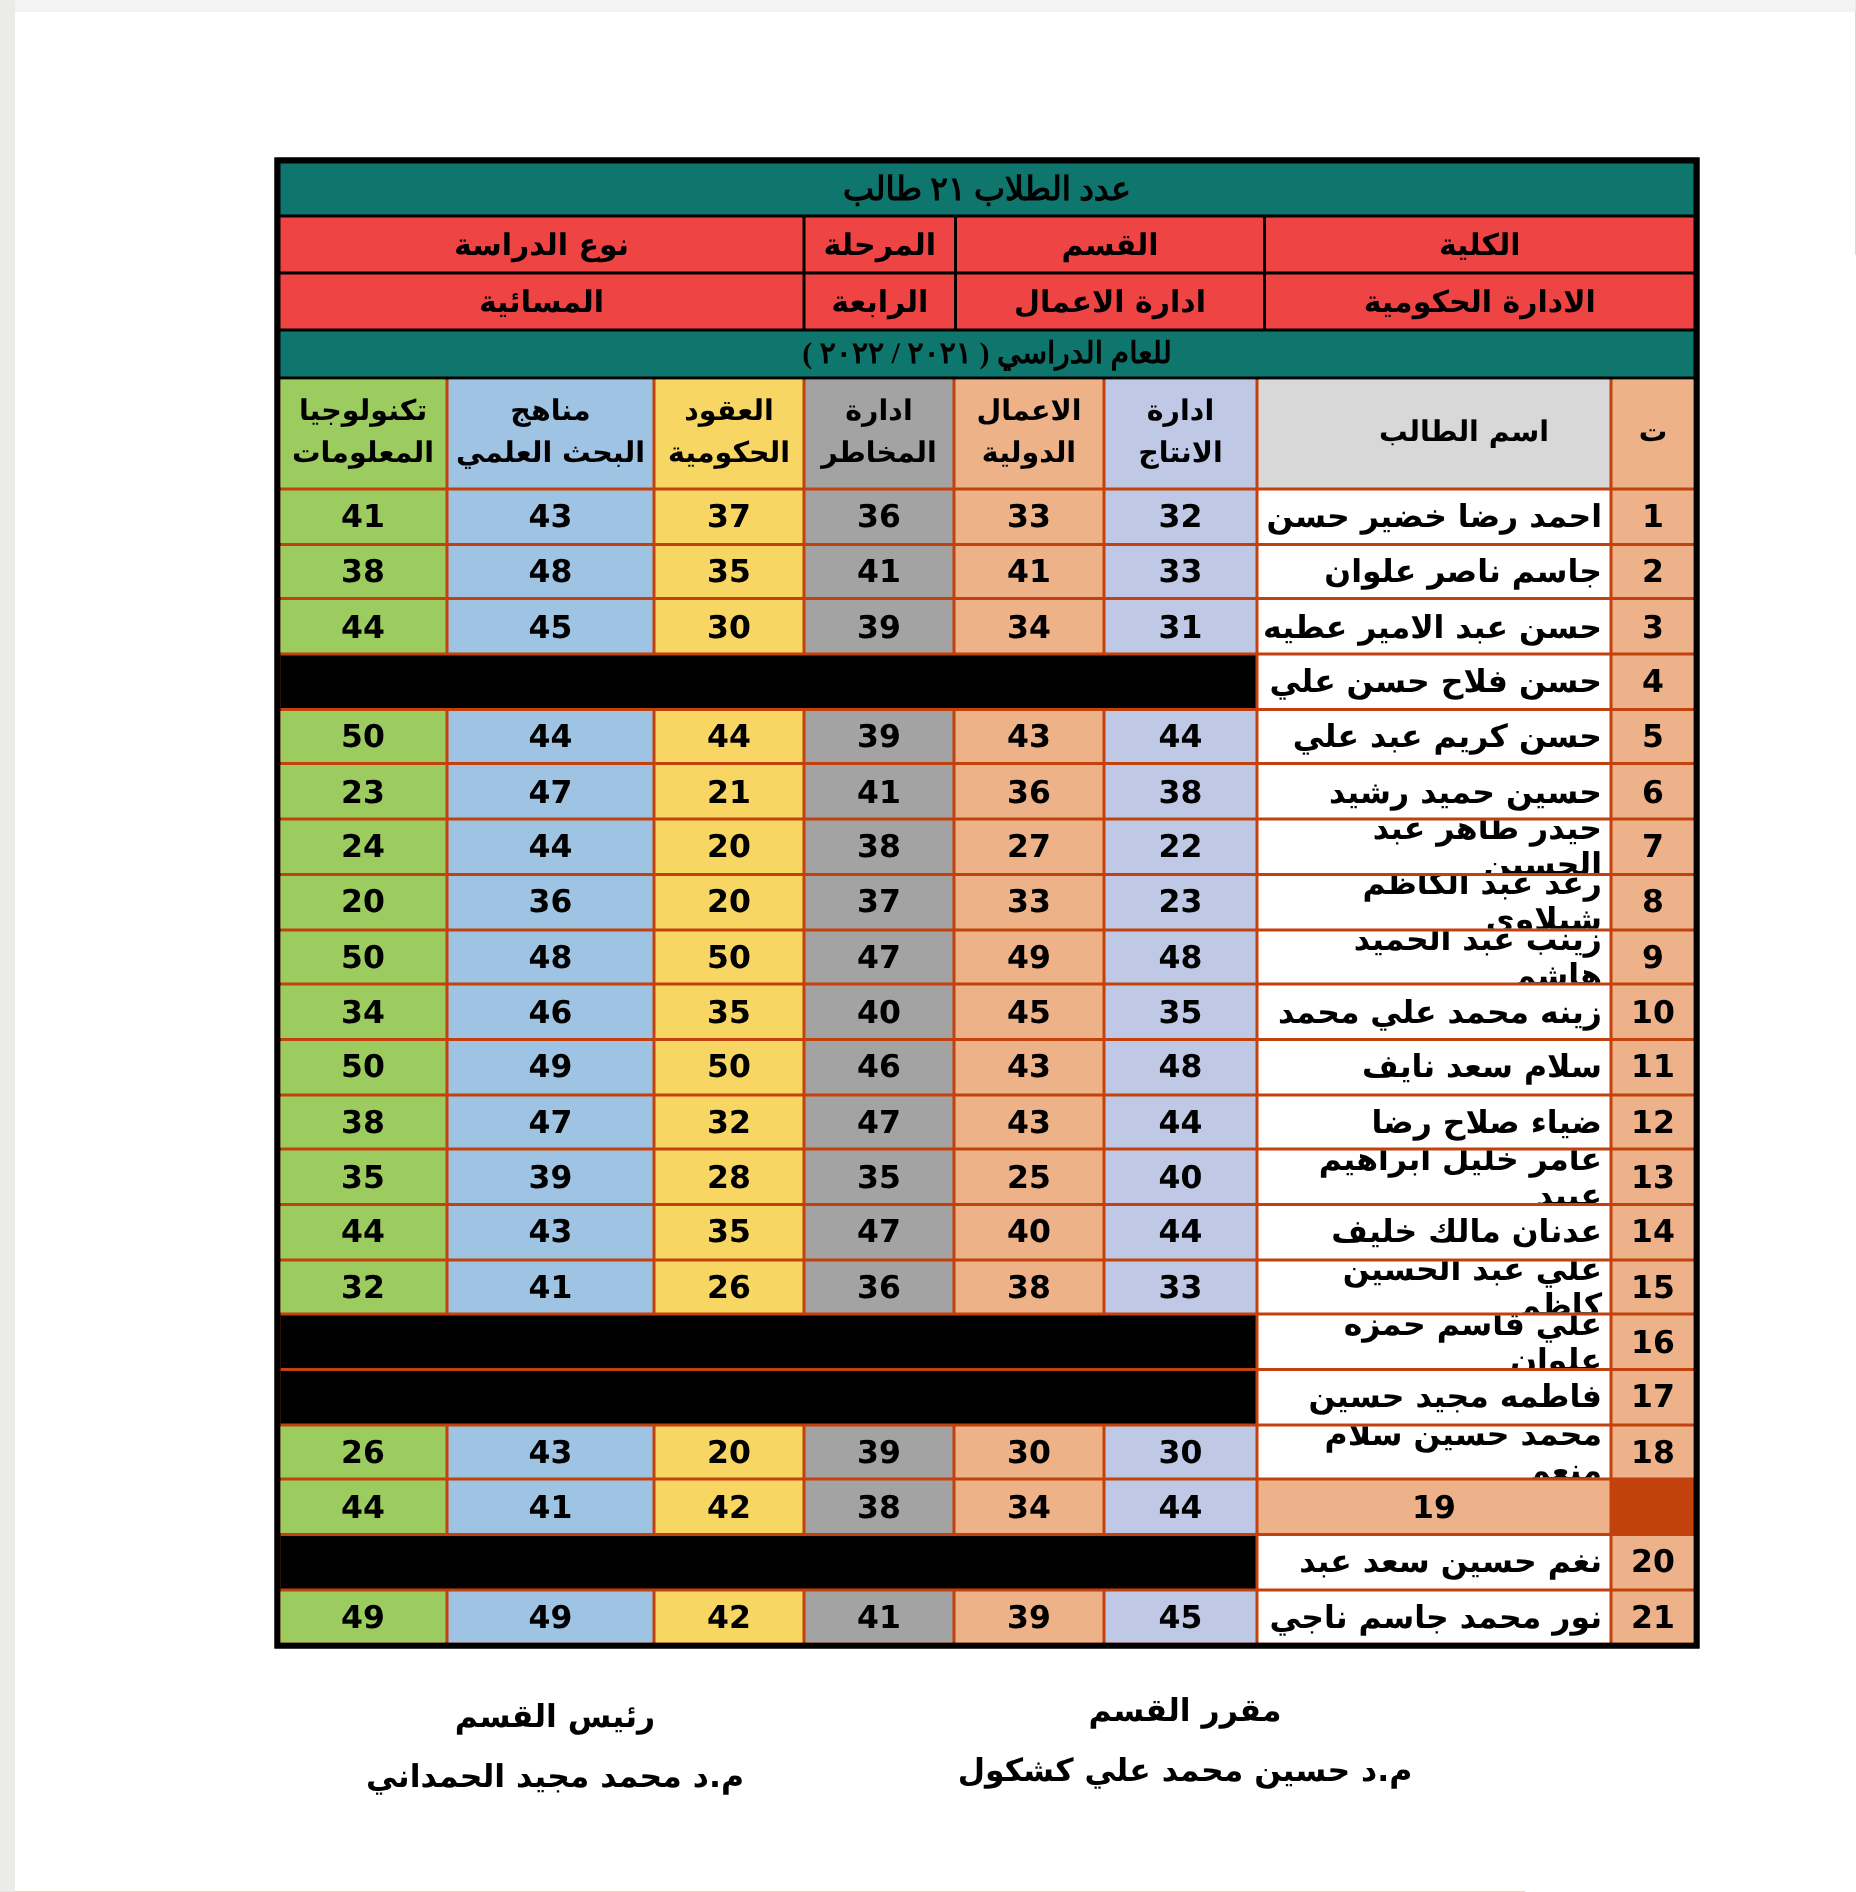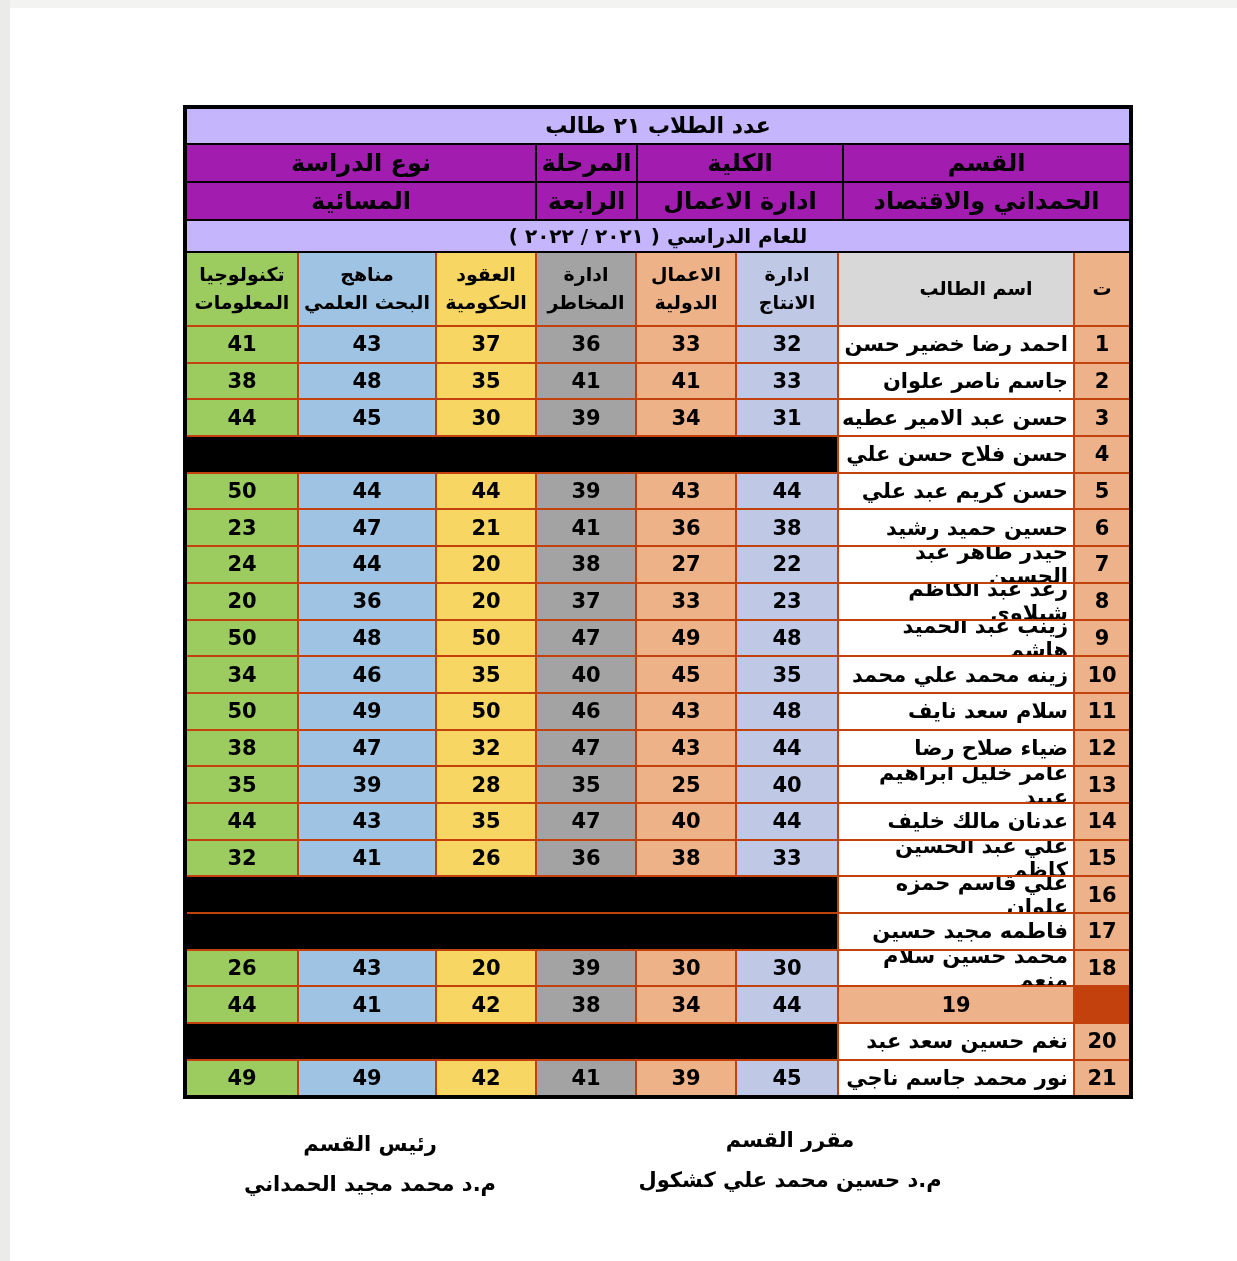--- a/index.html
+++ b/index.html
@@ -23,34 +23,34 @@
 
   .sheet {
     position: absolute; left: 183px; top: 105px;
     width: 950px;
     border: 4px solid #000;
     background: #000;
     display: flex; flex-direction: column; gap: 2px;
   }
 
   .band { width: 100%; text-align: center; overflow: hidden; }
-  .band.yellow { background: #c4b5fd; }
+  .band.yellow { background: #0f766e; font-family: Liberation Serif, serif; }
   .title-band { height: 34px; line-height: 34px; font-size: 22px; }
   .year-band  { height: 30px; line-height: 30px; font-size: 20px; }
 
   .info-grid {
     display: grid; direction: ltr;
     grid-template-columns: 348px 99px 204px 285px;
     grid-template-rows: 36px 36px;
     gap: 2px; background: #000;
   }
   .info-cell {
-    background: #a21caf;
+    background: #ef4444;
     display: flex; align-items: center; justify-content: center;
-    font-size: 24px; direction: rtl; overflow: hidden;
+    font-size: 20px; direction: rtl; overflow: hidden;
   }
 
   .marks-grid {
     display: grid; direction: ltr;
     grid-template-columns: 110px 136px 98px 98px 98px 100px 234px 54px;
     grid-template-rows: 72px repeat(21, 34.7px);
     gap: 2px; background: #c2410c;
   }
   .cell {
     display: flex; align-items: center; justify-content: center;
@@ -83,26 +83,26 @@
 <div class="photo-edge-top"></div>
 <div class="photo-edge-left"></div>
 
 <div class="sheet">
 
   <div class="band yellow title-band">عدد الطلاب ٢١ طالب</div>
 
   <div class="info-grid">
     <div class="info-cell">نوع الدراسة</div>
     <div class="info-cell">المرحلة</div>
+    <div class="info-cell">القسم</div>
     <div class="info-cell">الكلية</div>
-    <div class="info-cell">القسم</div>
     <div class="info-cell">المسائية</div>
     <div class="info-cell">الرابعة</div>
     <div class="info-cell">ادارة الاعمال</div>
-    <div class="info-cell">الحمداني والاقتصاد</div>
+    <div class="info-cell">الادارة الحكومية</div>
   </div>
 
   <div class="band yellow year-band">للعام الدراسي ( ٢٠٢١ / ٢٠٢٢ )</div>
 
   <div class="marks-grid">
 
     <div class="cell hdr c-it">تكنولوجيا
 المعلومات</div>
     <div class="cell hdr c-research">مناهج
 البحث العلمي</div>

